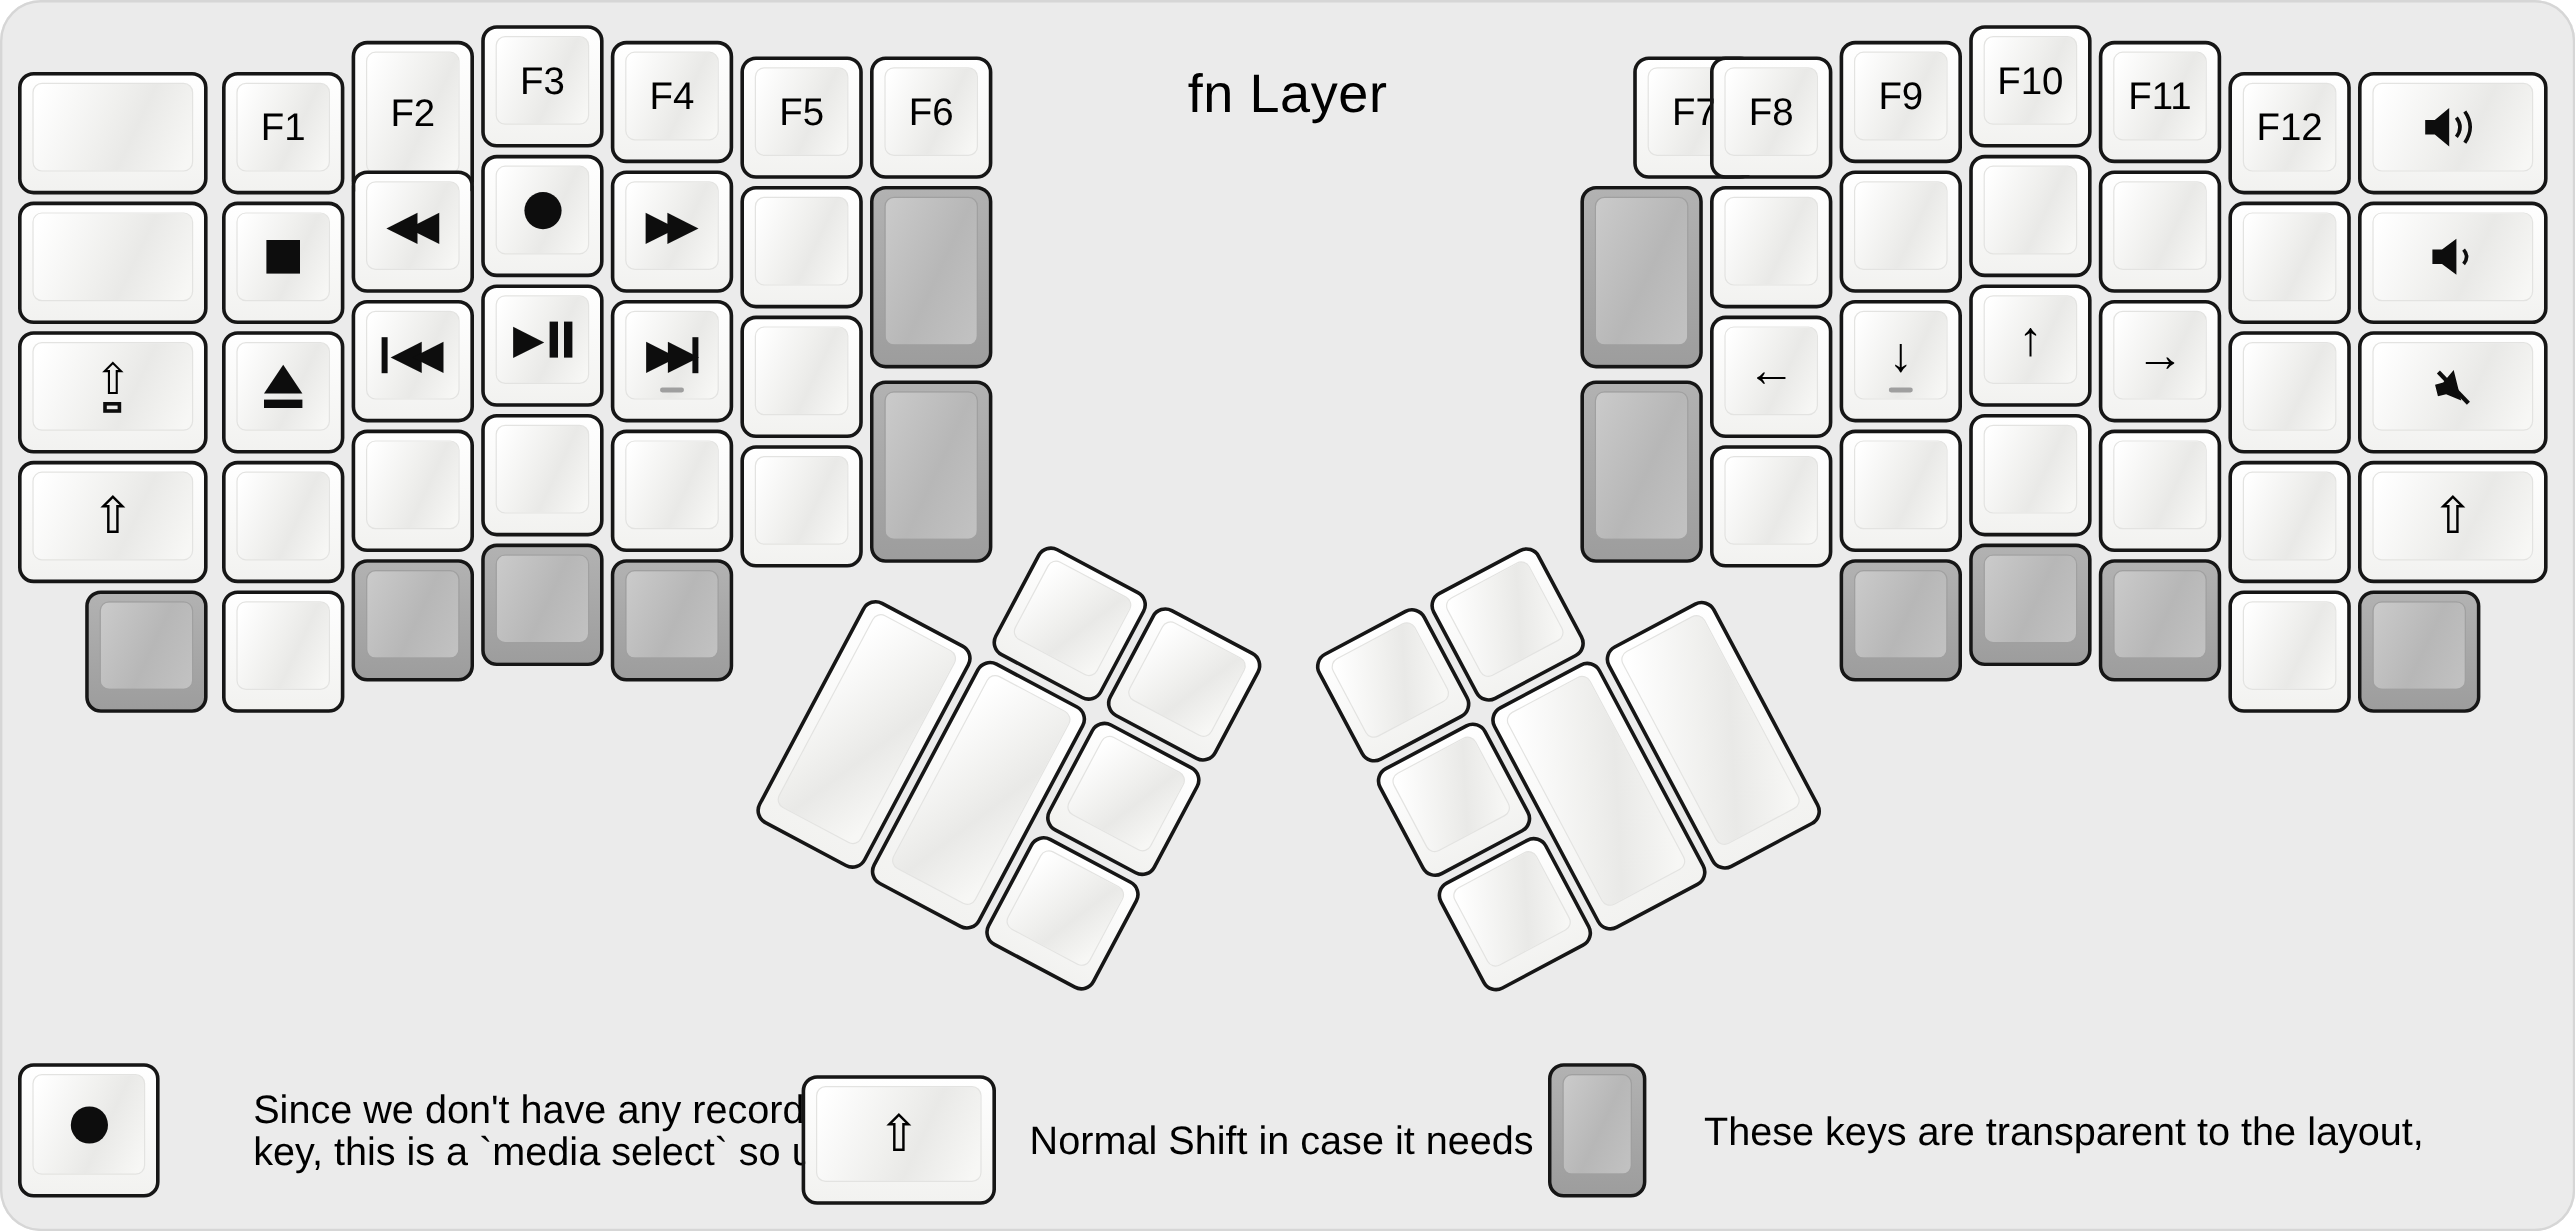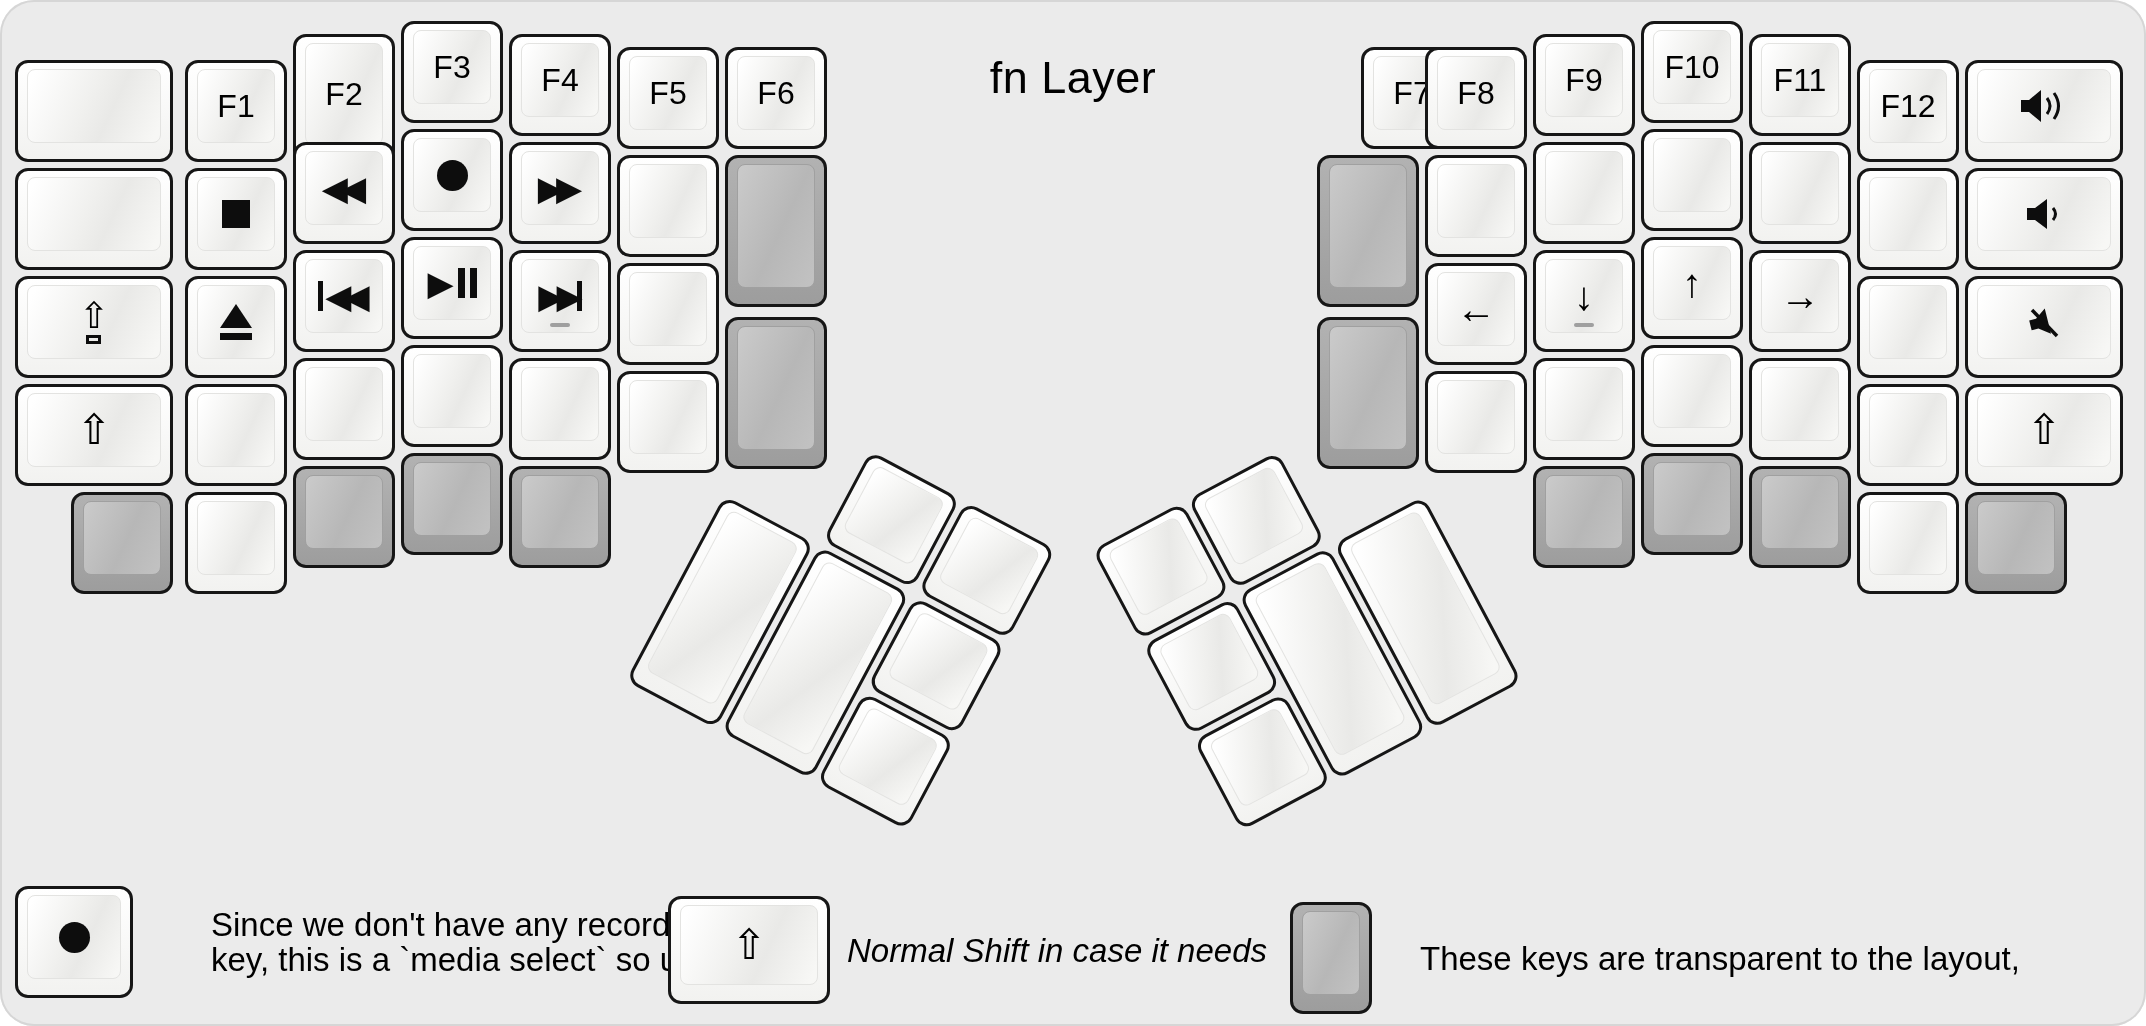--- a/index.html
+++ b/index.html
@@ -443,26 +443,26 @@
     </div>
 
     <div class="legend-item" style="left:668px;top:896px;">
       <div class="key-sample k-white" style="width:162px;height:108px;">
         <div class="keytop">
           <span class="kicon">
               <span class="g-shift big">⇧</span>
             </span>
         </div>
       </div>
-      <div class="legend-text" style="margin-left:17px;font-style:italic;">
+      <div class="legend-text" style="margin-left:28px;">
         <div>Normal Shift in case it needs</div>
       </div>
     </div>
 
-    <div class="legend-item" style="left:1290px;top:886px;margin-top:16px;">
+    <div class="legend-item" style="left:1290px;top:886px;">
       <div class="key-sample k-gray" style="width:82px;height:112px;">
         <div class="keytop"></div>
       </div>
       <div class="legend-text" style="margin-left:48px;">
         <div>These keys are transparent to the layout,</div>
       </div>
     </div>
   </div>
 </div>
 

